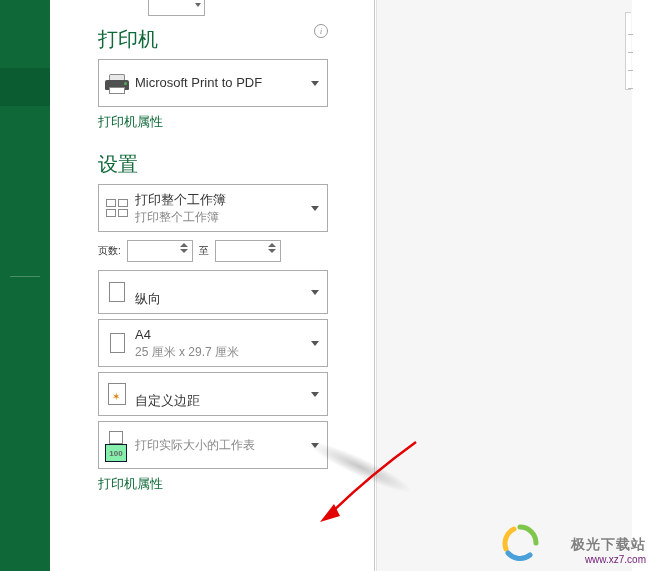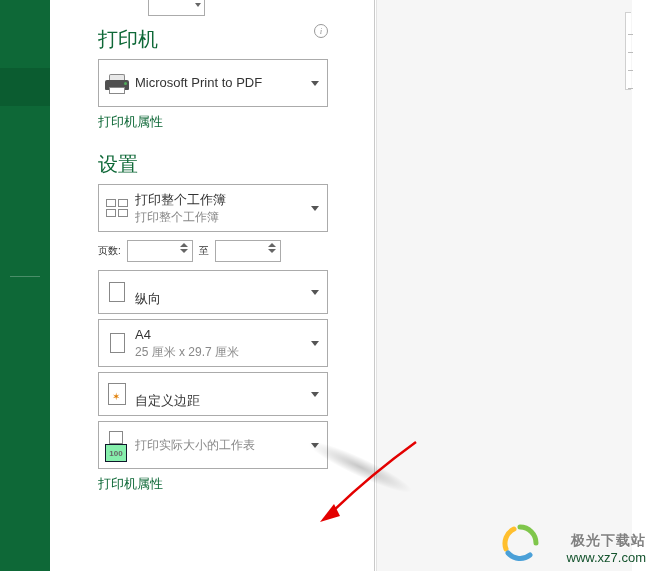--- a/index.html
+++ b/index.html
@@ -80,21 +80,21 @@
     .preview-dash { position:absolute; left:251px; width:5px; height:1px; background:#bbb; }
     
     .pointer-zone { position: absolute; left: 274px; top: 434px; width: 150px; height: 90px; pointer-events: none; }
     .red-arrow-line { stroke: #e30000; stroke-width: 2.5; fill: none; }
     .red-arrow-head { fill: #e30000; }
     .arrow-shadow { position: absolute; left: 304px; top: 458px; width: 112px; height: 18px; background: radial-gradient(ellipse at center, rgba(0,0,0,0.22), rgba(0,0,0,0) 72%); transform: rotate(25deg); pointer-events: none; }
 
     .watermark { position: absolute; right: 12px; bottom: 6px; text-align: right; pointer-events:none; }
     .wm-logo { position: absolute; right: 118px; bottom: 8px; width: 40px; height: 40px; pointer-events:none; }
     .wm-title { font-size: 14px; font-weight: bold; color: #808080; letter-spacing: 1px; text-shadow: 0 1px 0 #fff; }
-    .wm-url { font-size: 13px; color: #14532d; text-align: right; }
+    .wm-url { font-size: 10px; color: #701a75; text-align: right; }
   </style>
 </head>
 <body>
 
 <div class="sidebar">
   <div class="sidebar-hl"></div>
   <div class="sidebar-sep"></div>
 </div>
 
 <div class="panel">

